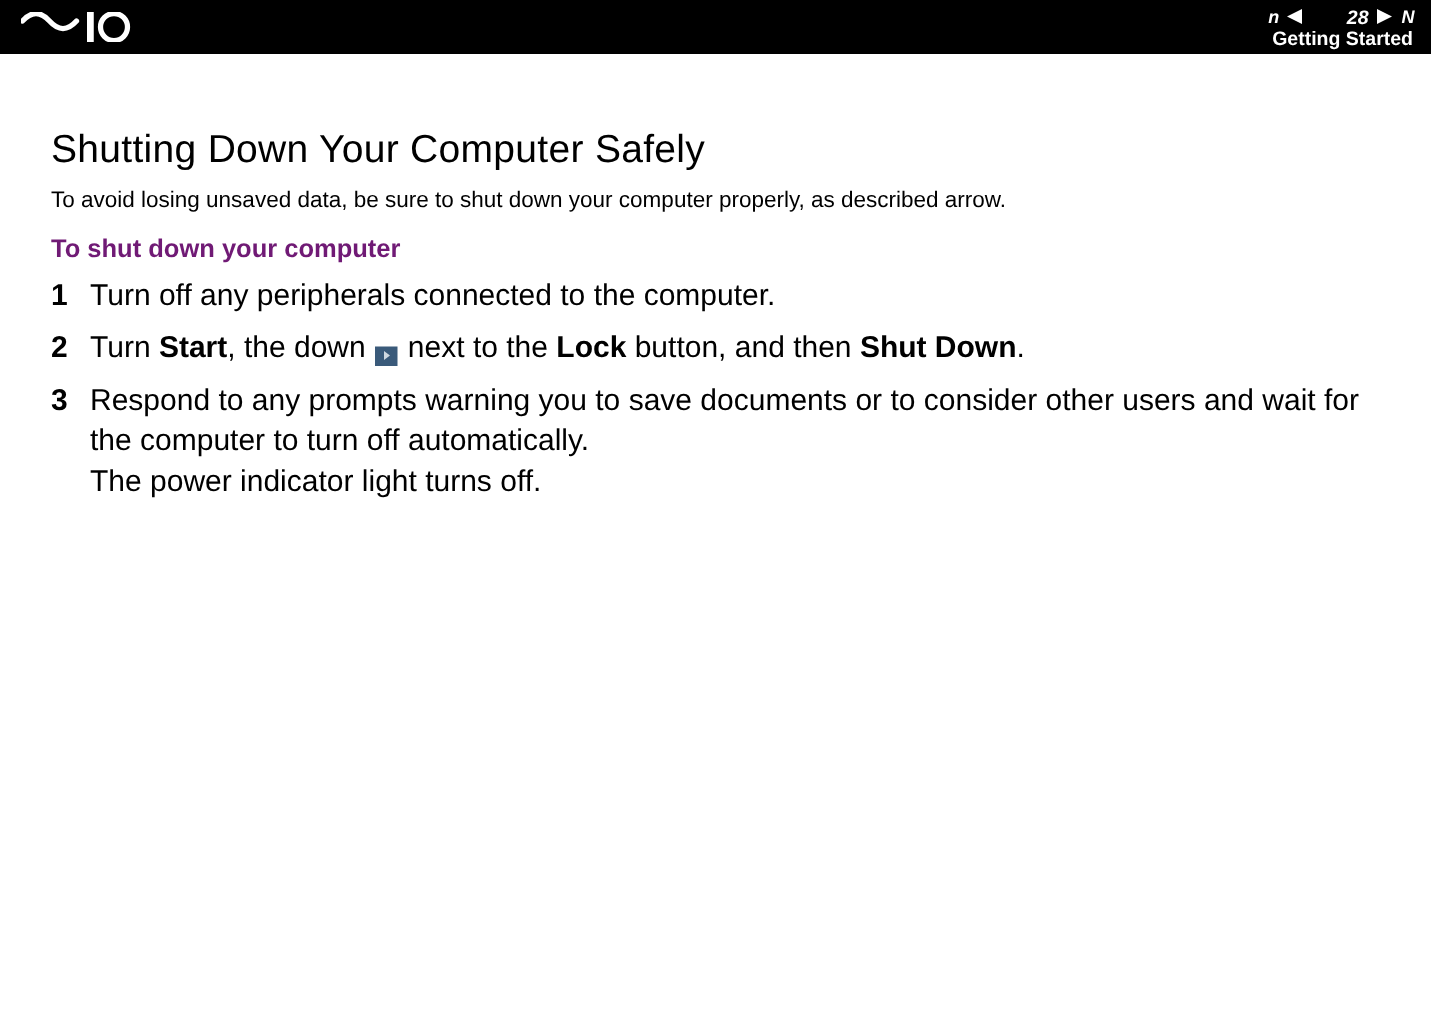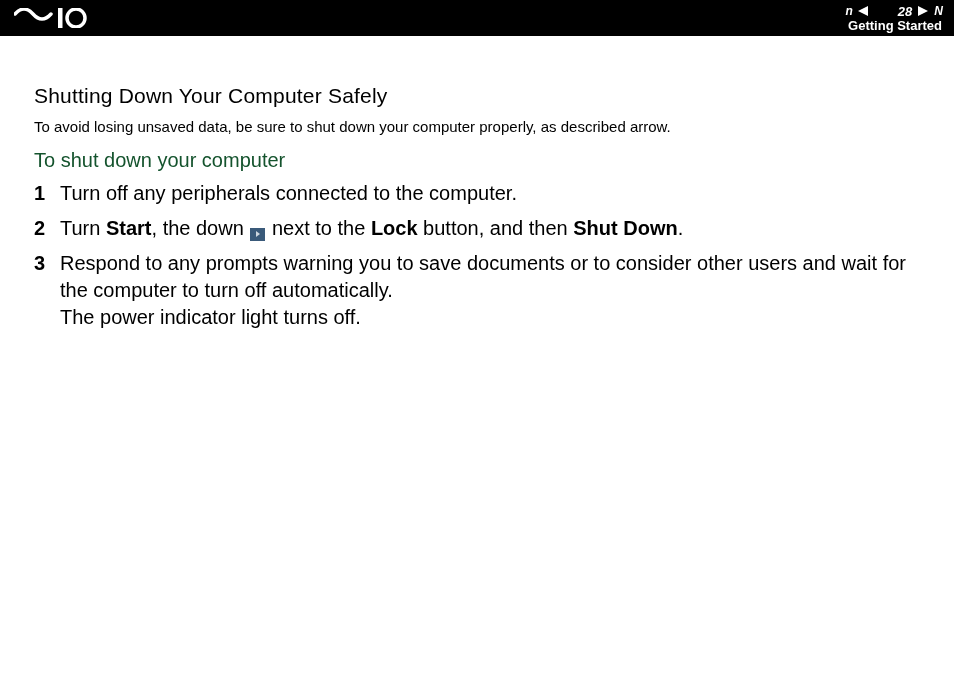--- a/index.html
+++ b/index.html
@@ -62,33 +62,33 @@
   .section-label {
     font-weight: bold;
     font-size: 13px;
     margin-top: 1px;
     text-align: center;
   }
   .content {
     padding: 48px 20px 0 34px;
   }
   h1 {
-    font-size: 21px;
+    font-size: 26px;
     font-weight: normal;
     margin: 0 0 10px 0;
     letter-spacing: 0.2px;
   }
   .intro {
     font-size: 15px;
     margin: 0 0 14px 0;
   }
   h2 {
-    font-size: 20px;
-    font-weight: normal;
-    color: #14532d;
+    font-size: 17px;
+    font-weight: bold;
+    color: #701a75;
     margin: 0 0 8px 0;
   }
   ol.steps {
     list-style: none;
     margin: 0;
     padding: 0;
     counter-reset: step;
   }
   ol.steps > li {
     position: relative;

